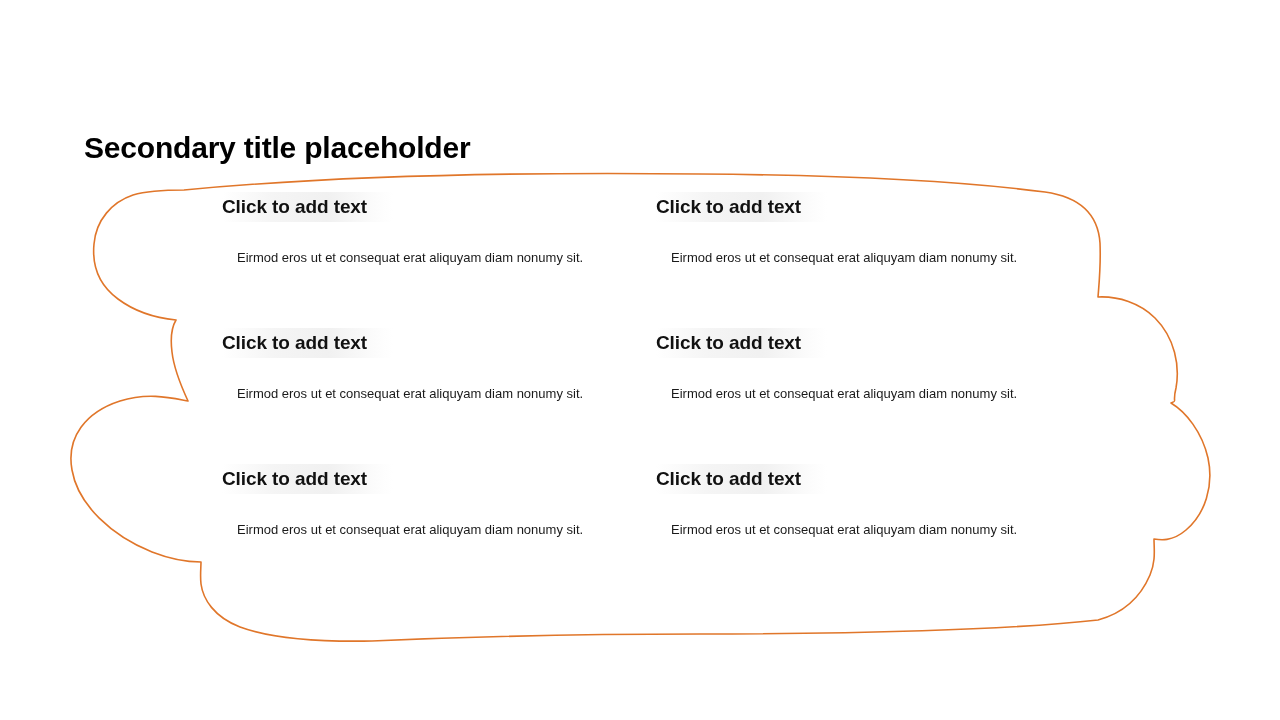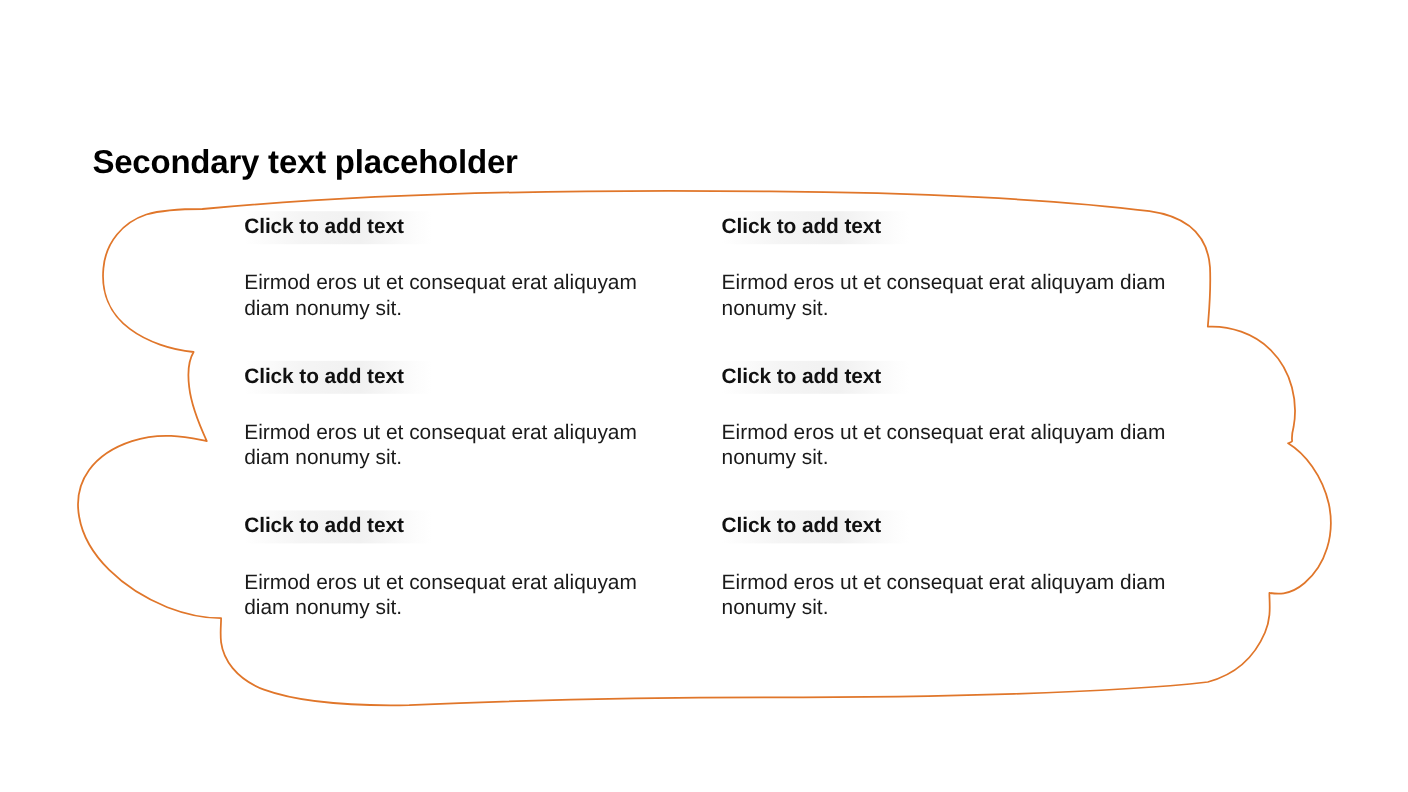--- a/index.html
+++ b/index.html
@@ -64,36 +64,36 @@
     display: inline-block;
     padding: 2px 26px 2px 0;
     background: linear-gradient(90deg,
                 rgba(245,245,245,0) 0%,
                 rgba(243,243,243,0.85) 30%,
                 rgba(240,240,240,0.95) 62%,
                 rgba(248,248,248,0.35) 92%,
                 rgba(255,255,255,0) 100%);
   }
   .cell-body {
-    margin: 24px 0 0 0;
-    font-size: 19px;
+    margin: 24px 0 0 15px;
+    font-size: 13px;
     line-height: 23px;
     color: #1a1a1a;
     width: 402px;
   }
   #content-grid .content-cell:nth-child(2) .cell-body,
   #content-grid .content-cell:nth-child(4) .cell-body,
   #content-grid .content-cell:nth-child(6) .cell-body {
     width: 404px;
   }
 </style>
 </head>
 <body style="background: rgb(255, 255, 255);">
 
-<h1 id="slide-title">Secondary text placeholder</h1>
+<h1 id="slide-title">Secondary title placeholder</h1>
 
 <svg id="blob-shape" viewBox="0 0 1280 720" xmlns="http://www.w3.org/2000/svg">
   <path fill="none" stroke="#E0762A" stroke-width="1.6" stroke-linecap="round" stroke-linejoin="round" d="M 184 190
            C 330 176, 520 172, 700 174
            C 830 175, 960 181, 1045 192
            C 1080 197, 1098 214, 1100 243
            C 1101 266, 1099 284, 1098 297
            C 1118 296, 1140 303, 1155 318
            C 1175 338, 1180 366, 1176 388
            C 1172 404, 1178 400, 1171 403

